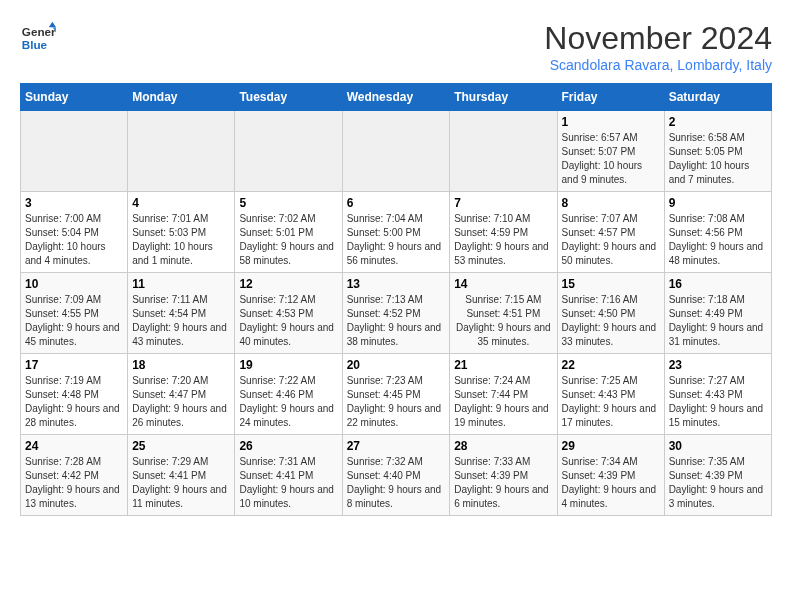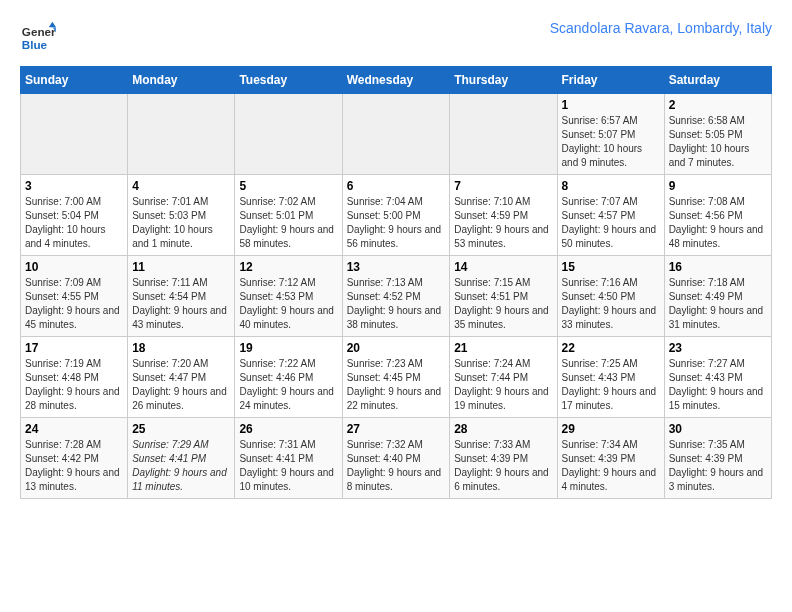--- a/index.html
+++ b/index.html
@@ -85,20 +85,21 @@
 <div class="header">
   <div class="logo">
     <svg class="logo-icon" viewBox="0 0 40 40">
       <text x="2" y="18" font-size="13" font-weight="bold" fill="#333" font-family="Arial">General</text>
       <text x="2" y="32" font-size="13" font-weight="bold" fill="#1a6bc4" font-family="Arial">Blue</text>
       <polygon points="32,8 40,8 36,2" fill="#1a6bc4"></polygon>
       <polygon points="36,8 40,14 40,8" fill="#4a90d4"></polygon>
     </svg>
   </div>
   <div class="title-block">
+    <div class="month-title">November 2024</div>
     <div class="subtitle">Scandolara Ravara, Lombardy, Italy</div>
   </div>
 </div>
 
 <table>
   <thead>
     <tr>
     <th>Sunday</th>
         <th>Monday</th>
         <th>Tuesday</th>
@@ -192,21 +193,21 @@
 Daylight: 9 hours and 40 minutes.</div>
         </td>
         <td>
           <span class="day-num">13</span>
           <div class="day-info" style="white-space: pre-line;">Sunrise: 7:13 AM
 Sunset: 4:52 PM
 Daylight: 9 hours and 38 minutes.</div>
         </td>
         <td>
           <span class="day-num">14</span>
-          <div class="day-info" style="white-space: pre-line;">Sunrise: 7:15 AM
+          <div class="day-info" style="white-space: pre-line; text-align: center;">Sunrise: 7:15 AM
 Sunset: 4:51 PM
 Daylight: 9 hours and 35 minutes.</div>
         </td>
         <td>
           <span class="day-num">15</span>
           <div class="day-info" style="white-space: pre-line;">Sunrise: 7:16 AM
 Sunset: 4:50 PM
 Daylight: 9 hours and 33 minutes.</div>
         </td>
         <td>
@@ -262,21 +263,21 @@
       </tr>
       <tr>
         <td>
           <span class="day-num">24</span>
           <div class="day-info" style="white-space: pre-line;">Sunrise: 7:28 AM
 Sunset: 4:42 PM
 Daylight: 9 hours and 13 minutes.</div>
         </td>
         <td>
           <span class="day-num">25</span>
-          <div class="day-info" style="white-space: pre-line; font-style: italic;">Sunrise: 7:29 AM
+          <div class="day-info" style="white-space: pre-line;">Sunrise: 7:29 AM
 Sunset: 4:41 PM
 Daylight: 9 hours and 11 minutes.</div>
         </td>
         <td>
           <span class="day-num">26</span>
           <div class="day-info" style="white-space: pre-line;">Sunrise: 7:31 AM
 Sunset: 4:41 PM
 Daylight: 9 hours and 10 minutes.</div>
         </td>
         <td>

